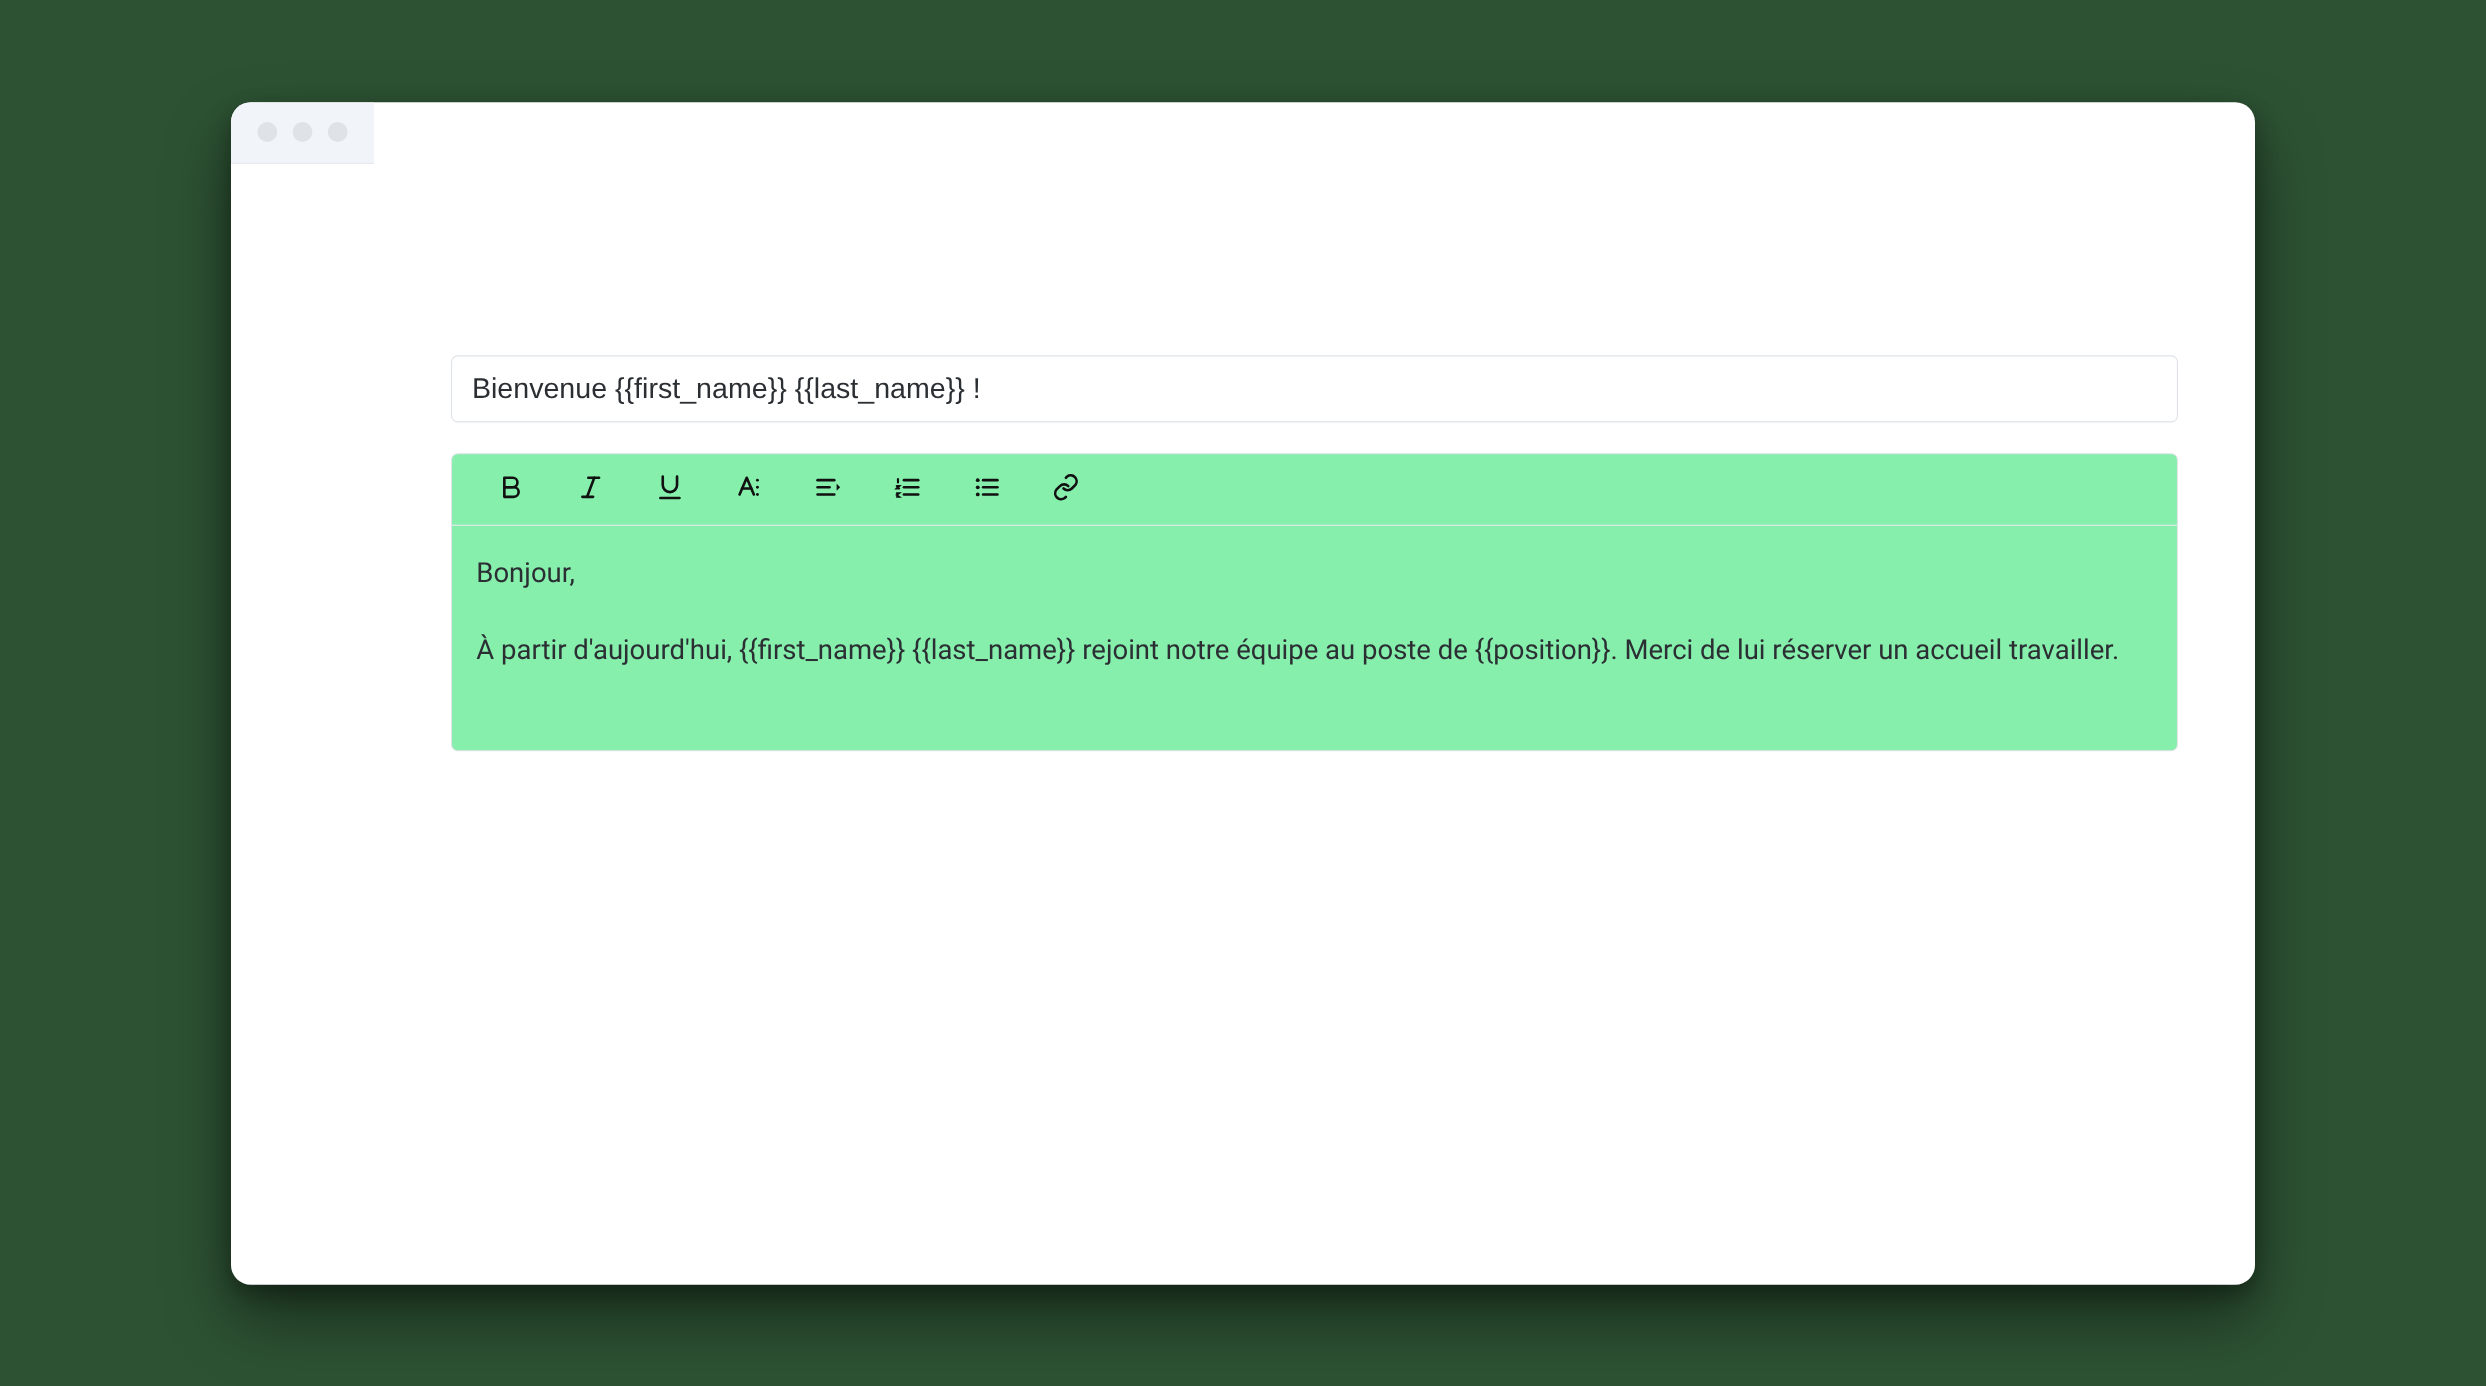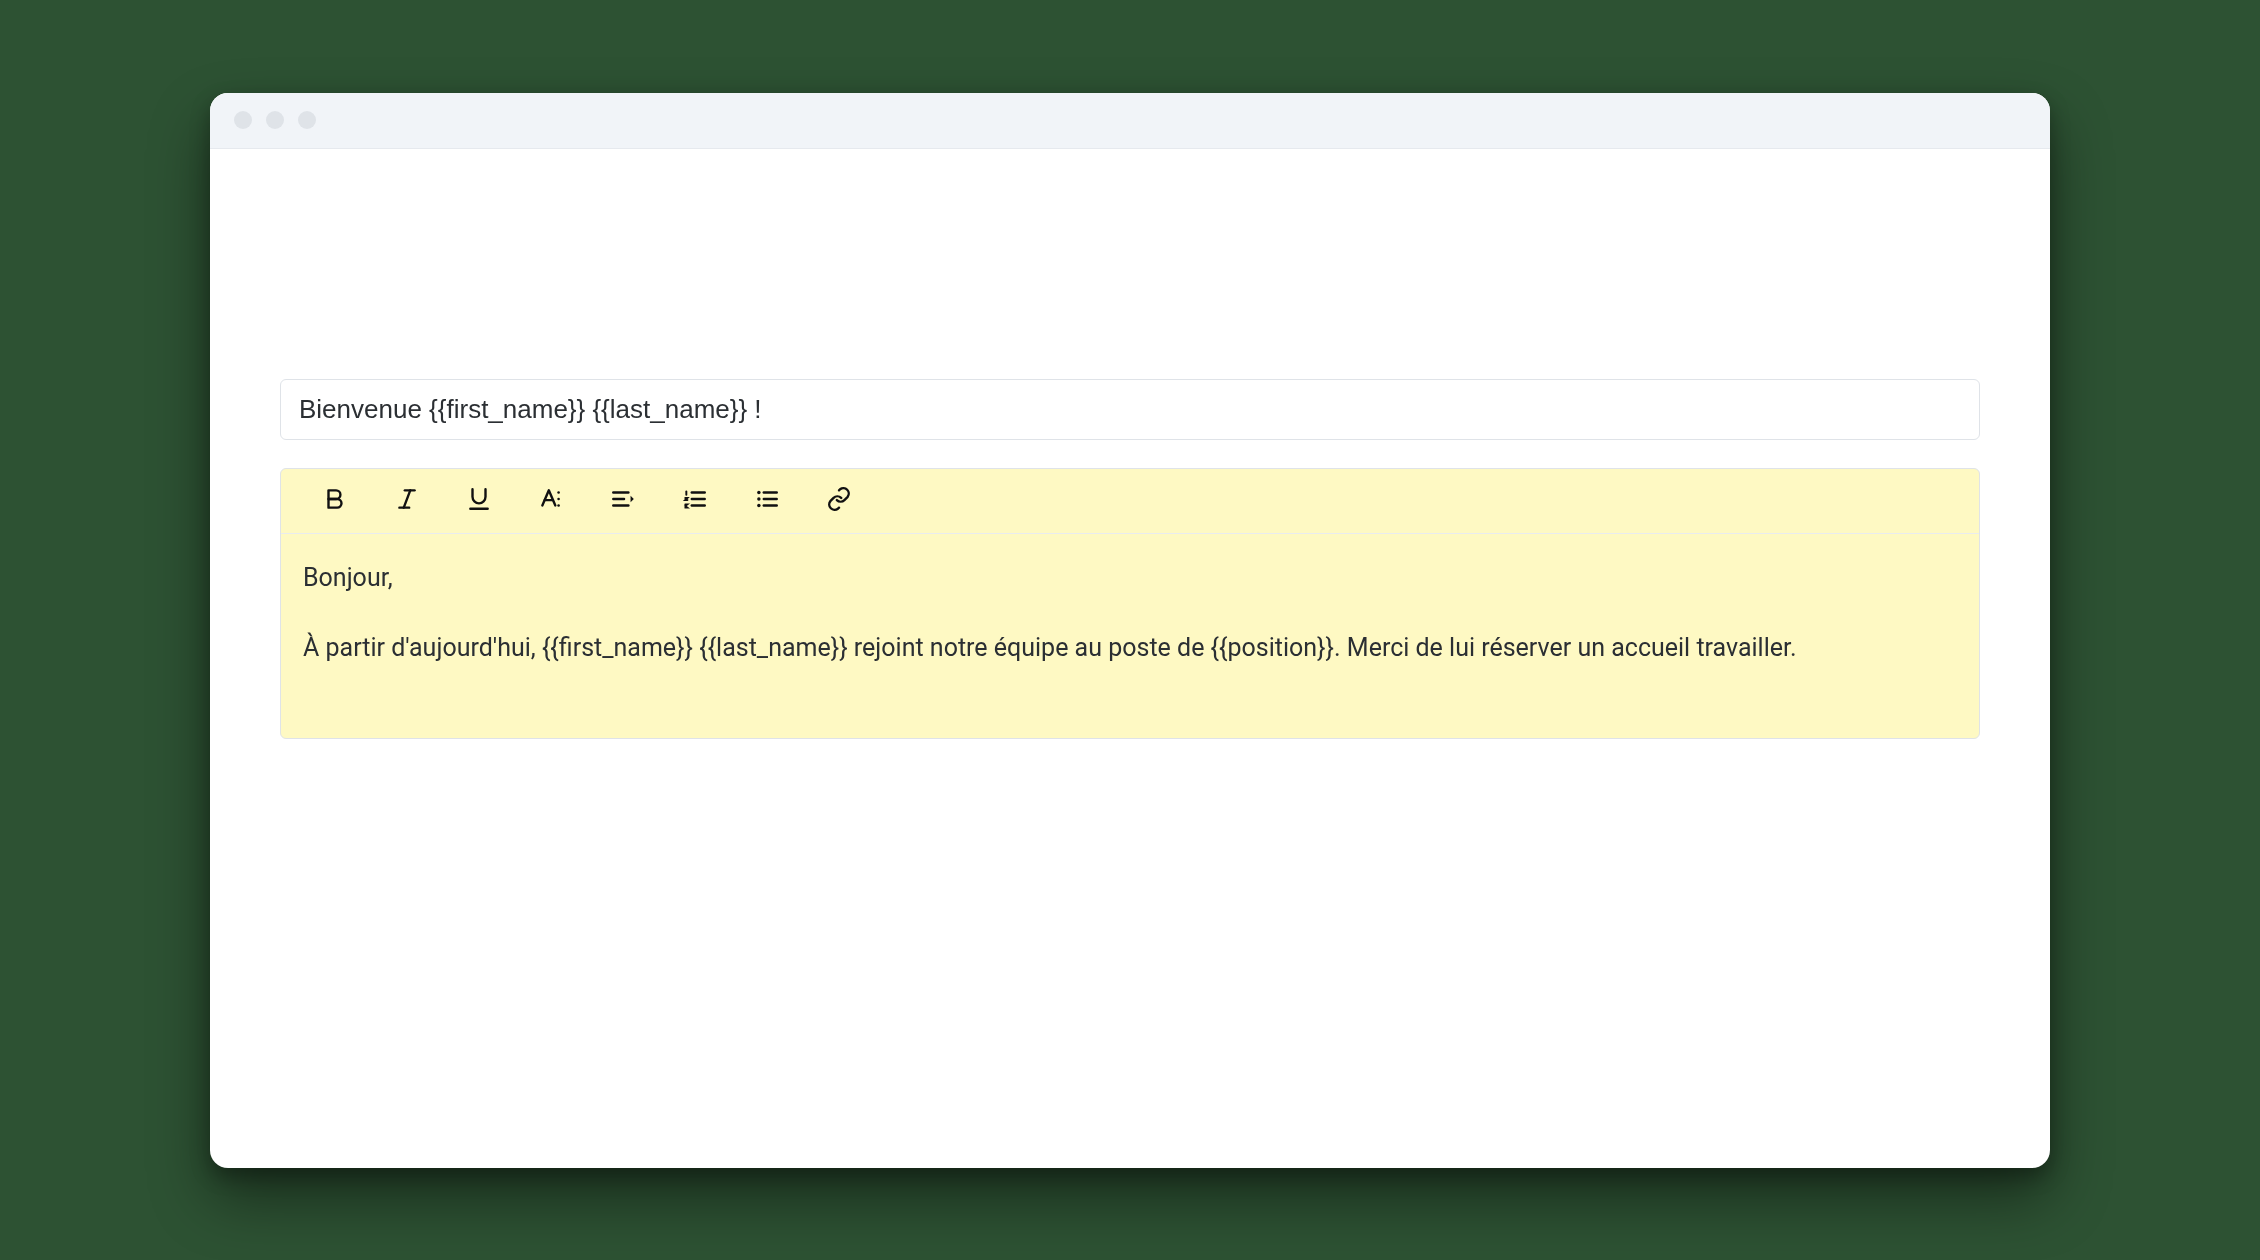--- a/index.html
+++ b/index.html
@@ -14,21 +14,20 @@
     height: 1260px;
   }
   .window {
     width: 1840px;
     height: 1075px;
     background: #ffffff;
     border-radius: 18px;
     box-shadow: 0 30px 60px rgba(0,0,0,0.45), 0 8px 20px rgba(0,0,0,0.3);
     overflow: hidden;
     display: flex;
-    flex-direction: column;
   }
   .titlebar {
     height: 56px;
     background: #f1f4f8;
     display: flex;
     align-items: center;
     padding: 0 24px;
     gap: 14px;
     border-bottom: 1px solid #e6e9ee;
   }
@@ -48,21 +47,21 @@
     border-radius: 6px;
     padding: 14px 18px;
     font-size: 26px;
     color: #2b2f33;
     background: #fff;
   }
   .editor-box {
     margin-top: 28px;
     border: 1px solid #dfe3e8;
     border-radius: 6px;
-    background: #fef9c3;
+    background: #86efac;
   }
   .toolbar {
     display: flex;
     align-items: center;
     gap: 40px;
     padding: 16px 38px;
     border-bottom: 1px solid #e9ecef;
   }
   .tb-group {
     display: flex;

